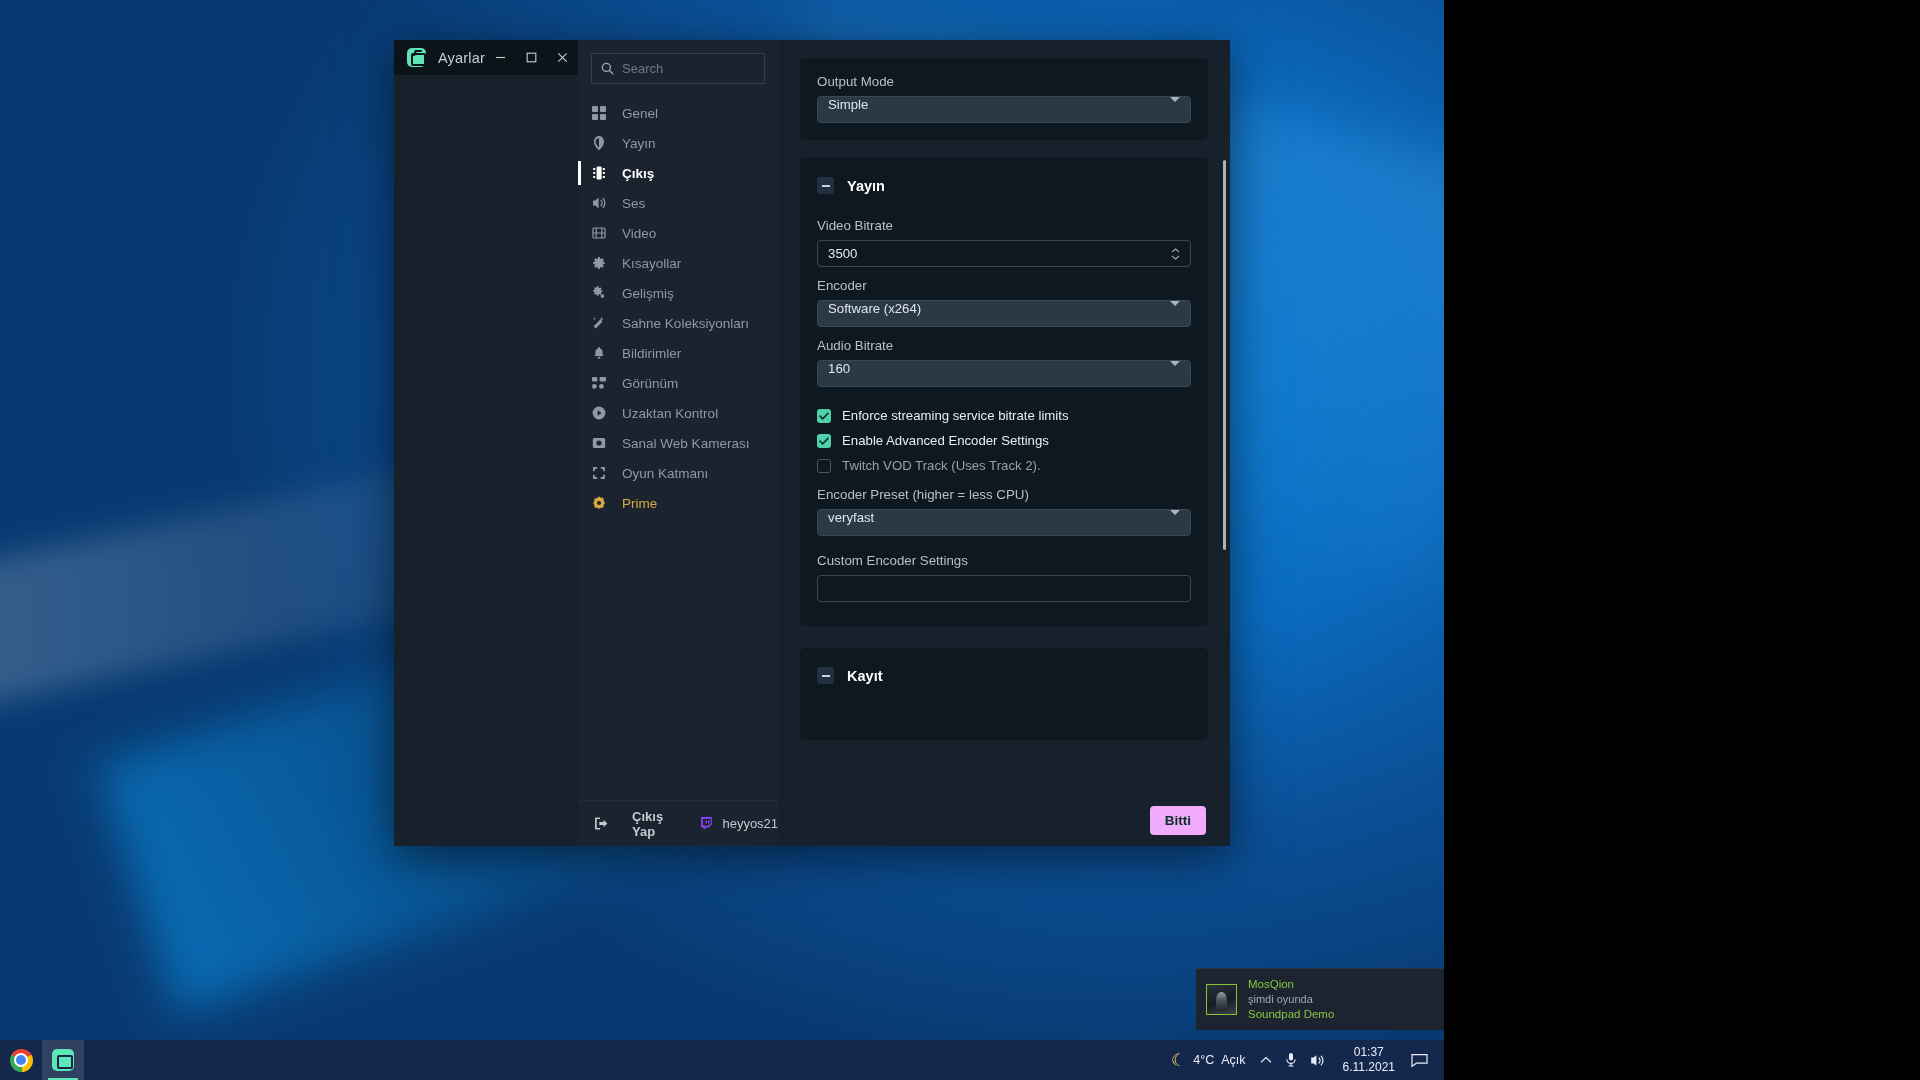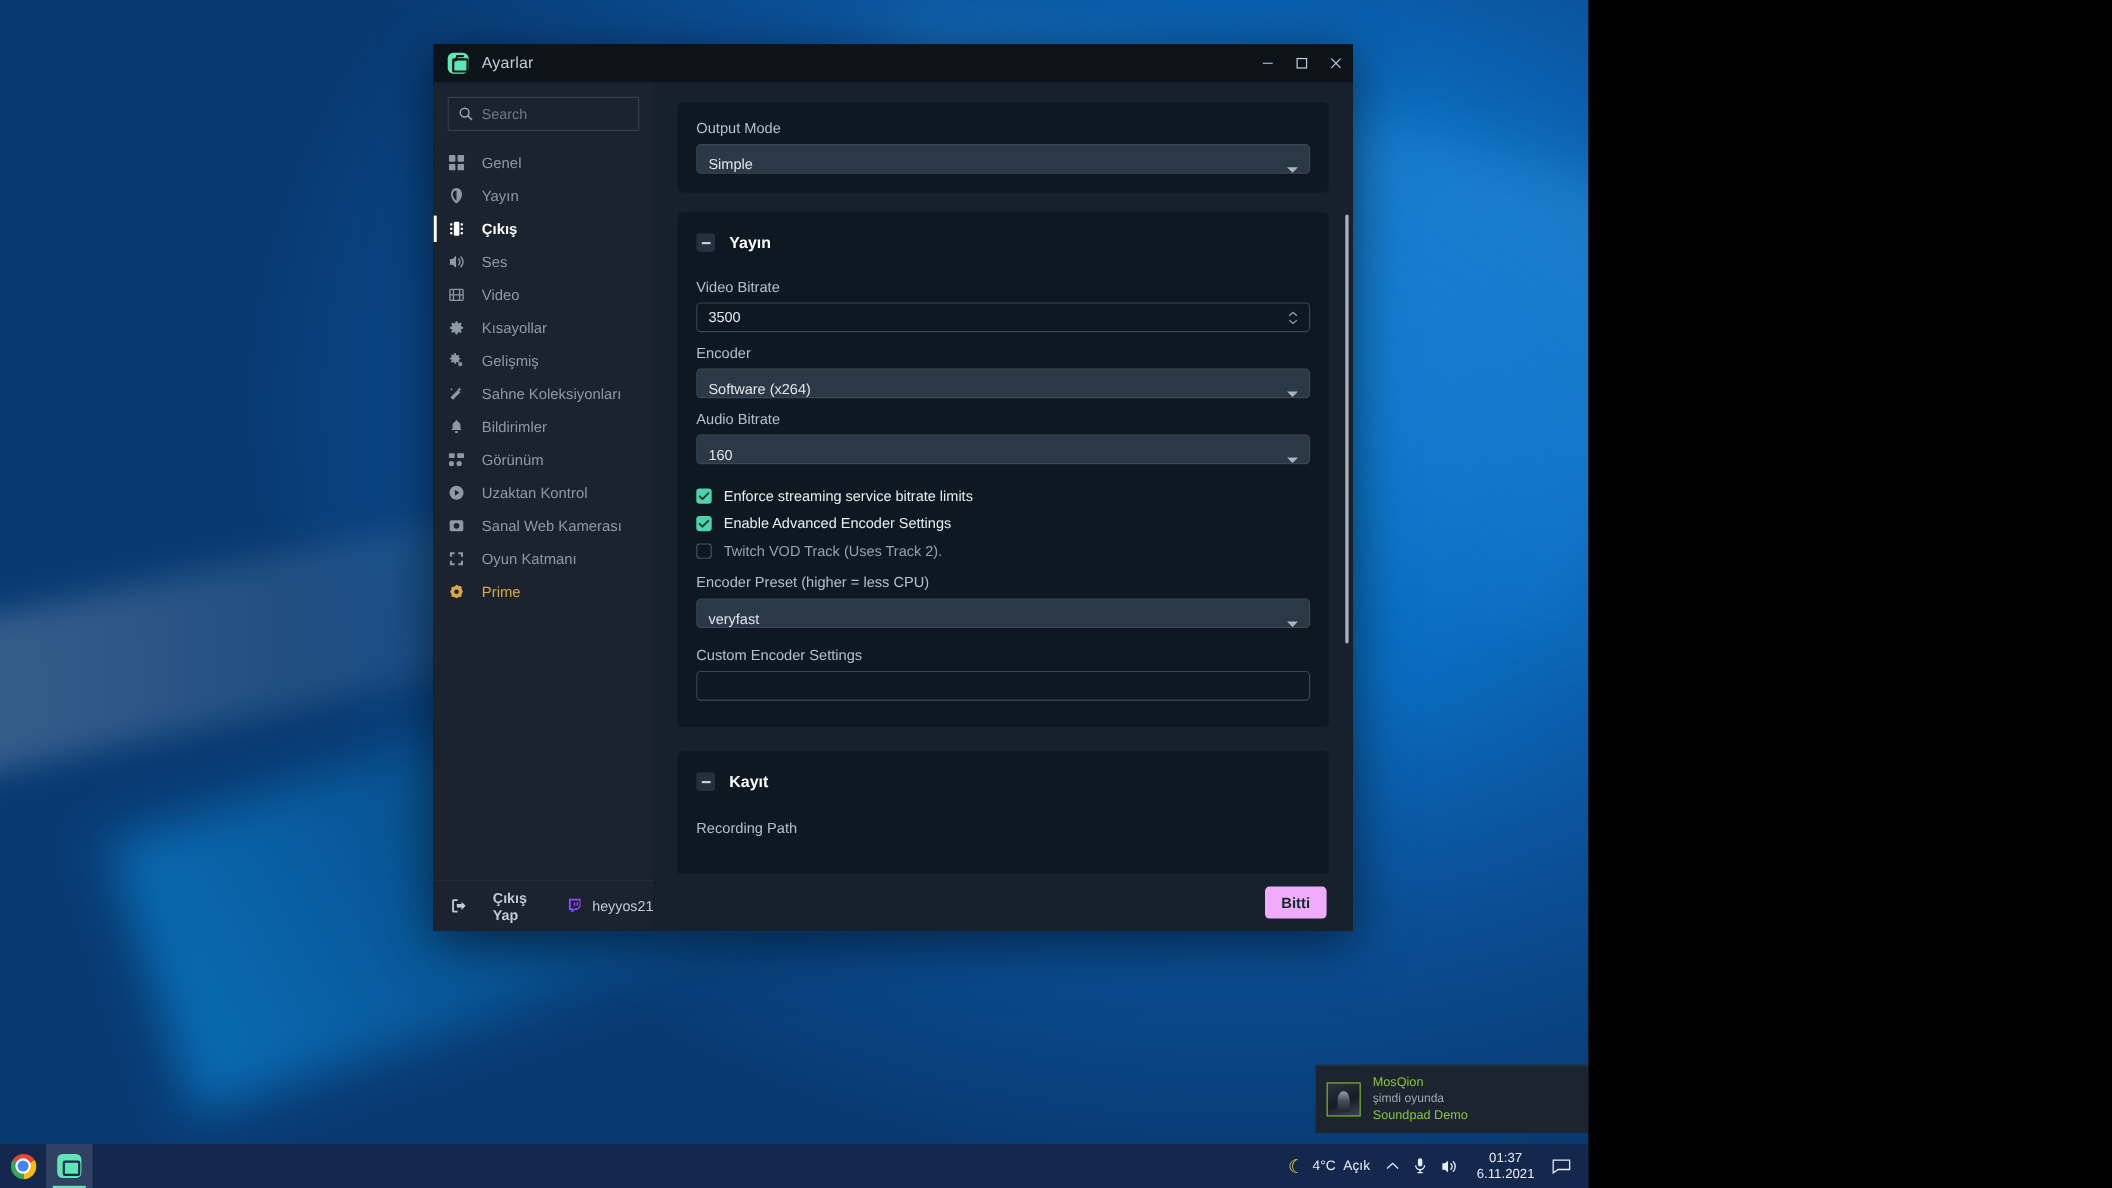--- a/index.html
+++ b/index.html
@@ -43,21 +43,21 @@
   #right-black {
     position: absolute; left: 1444px; top: 0; width: 476px; height: 1080px;
     background: #000;
   }
 
   
   #settings-window {
     position: absolute; left: 394px; top: 40px; width: 836px; height: 806px;
     background: #17212b;
     box-shadow: 0 10px 44px rgba(0,0,0,0.55);
-    display: flex; flex-direction: column;
+    display: flex; flex-direction: row;
     overflow: hidden;
   }
   #titlebar {
     height: 35px; background: #0d1419; display: flex; align-items: center;
     padding-left: 13px; flex: 0 0 35px;
   }
   #app-icon {
     width: 19px; height: 19px; border-radius: 5px;
     background: #5ee6b6; position: relative; flex: 0 0 19px;
   }
@@ -137,21 +137,21 @@
   #scroll-area {
     flex: 1; overflow: hidden; padding: 18px 22px 0 22px; position: relative;
   }
   .panel {
     background: #0d1821; border-radius: 5px; padding: 20px 17px;
     margin-bottom: 22px;
   }
   .field-label { color: #b6c0c9; font-size: 13.3px; margin-bottom: 7px; }
   .select-box {
     height: 27px; background: #2b3947; border: 1px solid #3a4855; border-radius: 4px;
-    display: flex; align-items: flex-end; padding: 0 10px; color: #dfe5ea; font-size: 13.2px;
+    display: flex; align-items: flex-start; padding: 0 10px; color: #dfe5ea; font-size: 13.2px;
     position: relative;
   }
   .select-box .caret {
     margin-left: auto; width: 0; height: 0;
     border-left: 5px solid transparent; border-right: 5px solid transparent;
     border-top: 5px solid #aab4bd;
   }
   .text-input {
     height: 27px; background: transparent; border: 1px solid #3a4855; border-radius: 4px;
     display: flex; align-items: center; padding: 0 10px; color: #e3e9ee; font-size: 13.2px;
@@ -565,21 +565,20 @@
           </div>
         </div>
 
         <div class="panel" style="padding:19px 17px 30px 17px;margin-bottom:0;">
           <div class="section-head" style="margin-bottom:26px;">
             <span class="collapse-btn">
                 <i></i>
               </span>
             <span class="section-title">Kayıt</span>
           </div>
-          <div class="field-label">Recording Path</div>
         </div>
 
         <div id="scrollbar-track"></div>
       </div>
 
       <div id="footer-bar">
         <button id="done-btn">Bitti</button>
       </div>
     </div>
 

